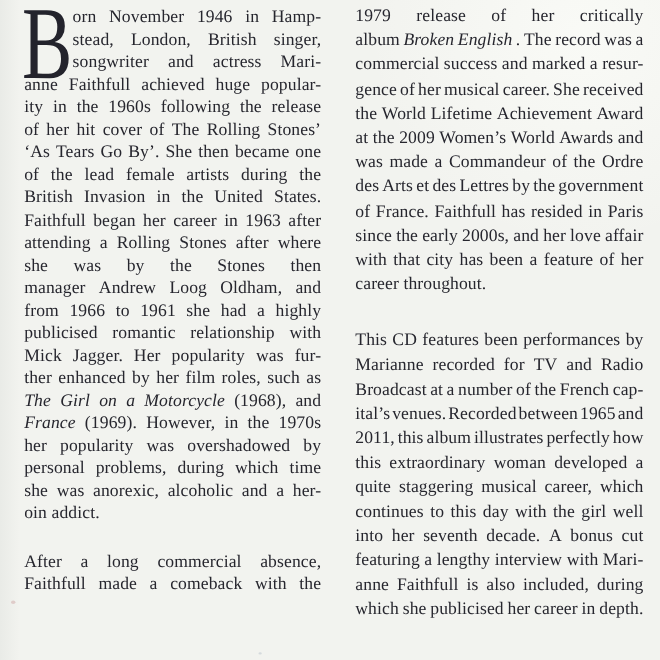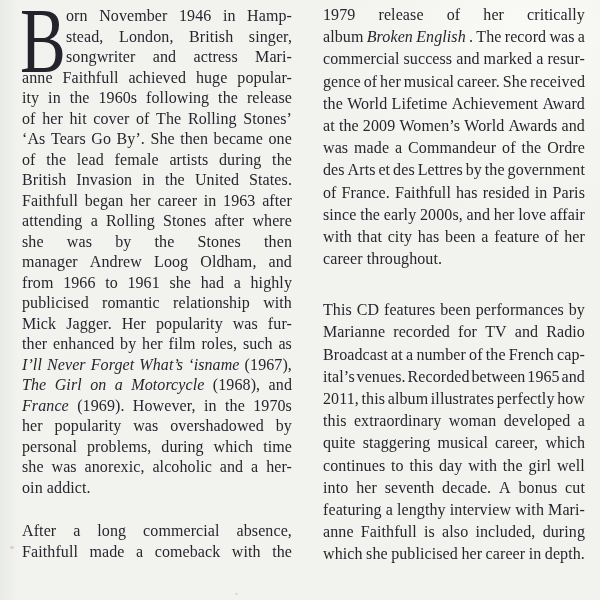--- a/index.html
+++ b/index.html
@@ -188,28 +188,20 @@
           <span>ther</span>
           <span>enhanced</span>
           <span>by</span>
           <span>her</span>
           <span>film</span>
           <span>roles,</span>
           <span>such</span>
           <span>as</span>
         </div>
         <div class="line">
-          <span class="it">I’ll</span>
-          <span class="it">Never</span>
-          <span class="it">Forget</span>
-          <span class="it">What’s</span>
-          <span class="it">‘isname</span>
-          <span>(1967),</span>
-        </div>
-        <div class="line">
           <span class="it">The</span>
           <span class="it">Girl</span>
           <span class="it">on</span>
           <span class="it">a</span>
           <span class="it">Motorcycle</span>
           <span>(1968),</span>
           <span>and</span>
         </div>
         <div class="line">
           <span class="it">France</span>

